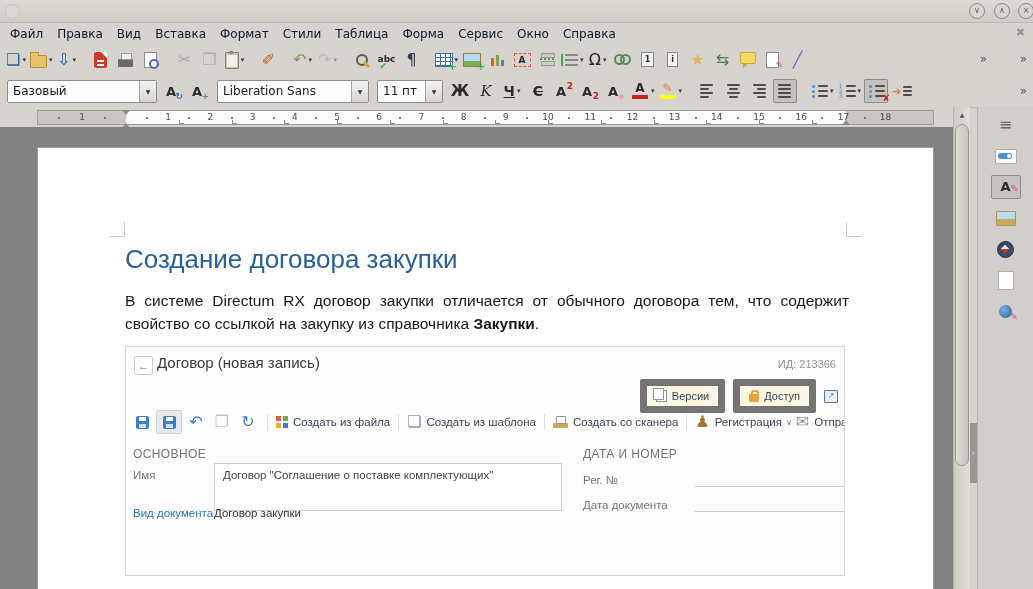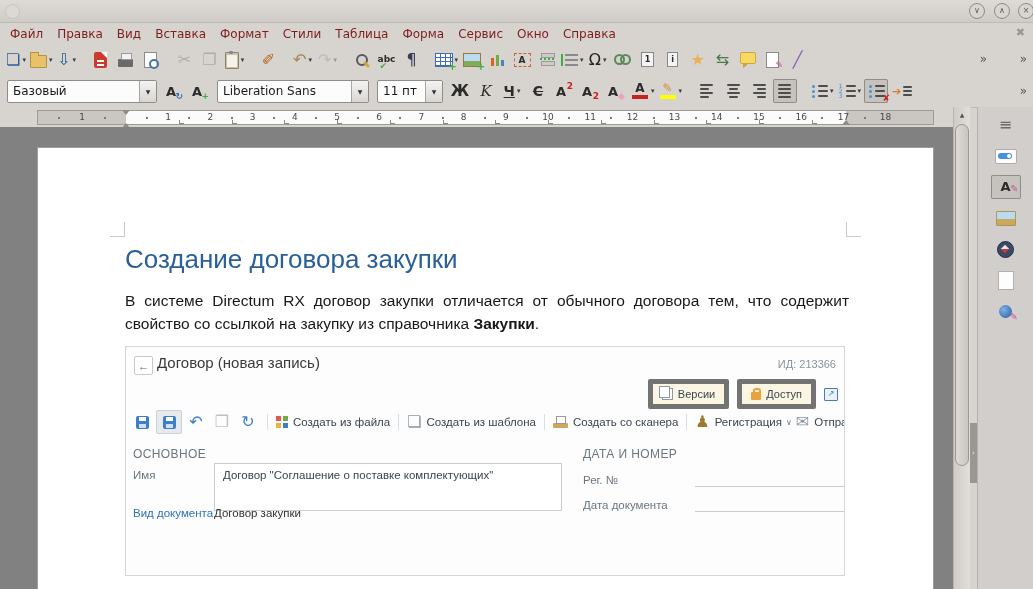--- a/index.html
+++ b/index.html
@@ -13,21 +13,21 @@
   .app-circle{position:absolute;left:5px;top:4px;width:13px;height:13px;border-radius:50%;
     border:1px solid #c6c2be;background:#dcd8d4;}
   .wtitle{font-size:12px;font-weight:bold;color:#2e2e2e;}
   .wbtn{position:absolute;top:3px;width:14px;height:14px;border:1px solid #8f8b87;border-radius:50%;
     font-size:8px;line-height:14px;text-align:center;color:#5a5a5a;background:#d9d5d1;cursor:default;}
   .wbtn.min{left:969px}.wbtn.max{left:994px}.wbtn.cls{left:1018px}
 
   
   .menubar{position:absolute;top:23px;left:0;right:0;height:21px;background:#d7d3cf;
     display:flex;align-items:center;padding-left:3px;}
-  .menu-item{font-size:12px;color:#7f1d1d;padding:2px 7px;border-radius:2px;}
+  .menu-item{font-size:12px;color:#0f172a;padding:2px 7px;border-radius:2px;}
   .mb-close{position:absolute;right:8px;top:3px;font-size:11px;color:#9a9692;}
 
   
   .tb{position:absolute;left:0;right:0;display:flex;align-items:center;background:#d7d3cf;}
   .tb1{top:44px;height:31px;padding-left:4px;gap:1px;}
   .tb2{top:75px;height:32px;padding-left:4px;gap:2px;border-bottom:1px solid #bcb8b4;}
   .tb-ovf{position:absolute;font-size:12px;color:#555;top:8px;}
   .tbtn{display:inline-flex;align-items:center;justify-content:center;min-width:22px;height:24px;
     border-radius:2px;padding:0 1px;position:relative;flex:none;}
   .tbtn .g{font-size:16px;line-height:1;color:#3a3a3a;}
@@ -145,21 +145,21 @@
   .shot{position:relative;margin-top:0;width:720px;height:230px;border:1px solid #d6d6d6;background:#fdfdfd;
     font-family:"Liberation Sans",sans-serif;color:#39454e;overflow:hidden;box-sizing:border-box;}
   .shot-back{position:absolute;left:8px;top:9px;width:17px;height:17px;border:1px solid #c3cad1;border-radius:2px;
     font-size:11px;color:#5a6a76;display:flex;align-items:center;justify-content:center;background:#fff;}
   .shot-title{position:absolute;left:31px;top:7px;font-size:15px;color:#3a3a3a;}
   .shot-id{position:absolute;right:8px;top:11px;font-size:11px;color:#8a949c;}
   .shot-tabs{position:absolute;left:7px;top:37px;display:flex;gap:17px;}
   .shot-tab{font-size:11.5px;color:#5a6a76;padding-bottom:4px;}
   .shot-tab.active{color:#2e3c48;border-bottom:3px solid #2b5378;}
   .shot-hdr-btns{position:absolute;right:6px;top:32px;display:flex;align-items:center;gap:8px;}
-  .shot-btn{height:20px;padding:0 9px;background:#fbf6e3;border:5px solid #737373;border-radius:2px;
+  .shot-btn{height:20px;padding:0 9px;background:#fbf6e3;border:7px solid #737373;border-radius:2px;
     font-size:11px;color:#39454e;display:inline-flex;align-items:center;gap:5px;}
   .ic-pages{width:9px;height:10px;border:1px solid #8a97a5;background:#fff;position:relative;}
   .ic-pages::before{content:"";position:absolute;left:-4px;top:-3px;width:9px;height:10px;border:1px solid #8a97a5;background:#fff;}
   .ic-lock{width:10px;height:8px;background:#e8a33d;border-radius:1px;position:relative;margin-top:4px;}
   .ic-lock::before{content:"";position:absolute;top:-4px;left:2px;width:4px;height:4px;border:2px solid #e8a33d;border-bottom:none;border-radius:3px 3px 0 0;}
   .ic-openwin{width:12px;height:11px;border:1px solid #4a79b8;border-radius:1px;position:relative;background:#eaf1f8;font-size:8px;color:#4a79b8;line-height:10px;text-align:center;}
   .shot-toolbar{position:absolute;left:4px;top:62px;right:4px;height:26px;display:flex;align-items:center;gap:2px;}
   .shot-toolbar .tbtn{height:22px;}
   .shot-sep{width:1px;height:16px;background:#d9dee3;margin:0 5px;flex:none;}
   .ic-floppy,.ic-floppy2{width:13px;height:13px;background:#3d7ec9;border-radius:2px;position:relative;}

